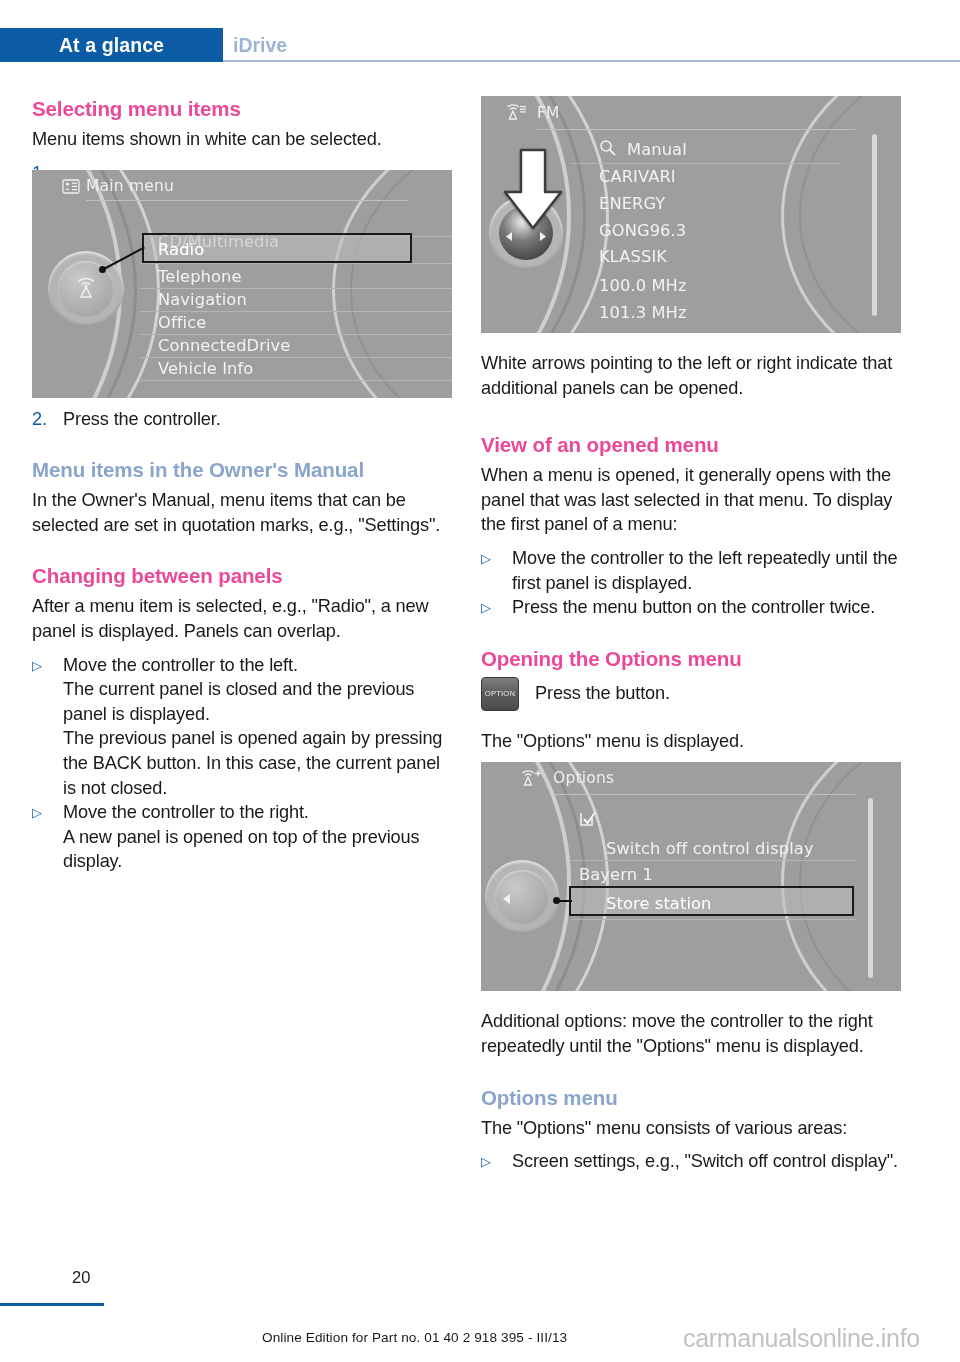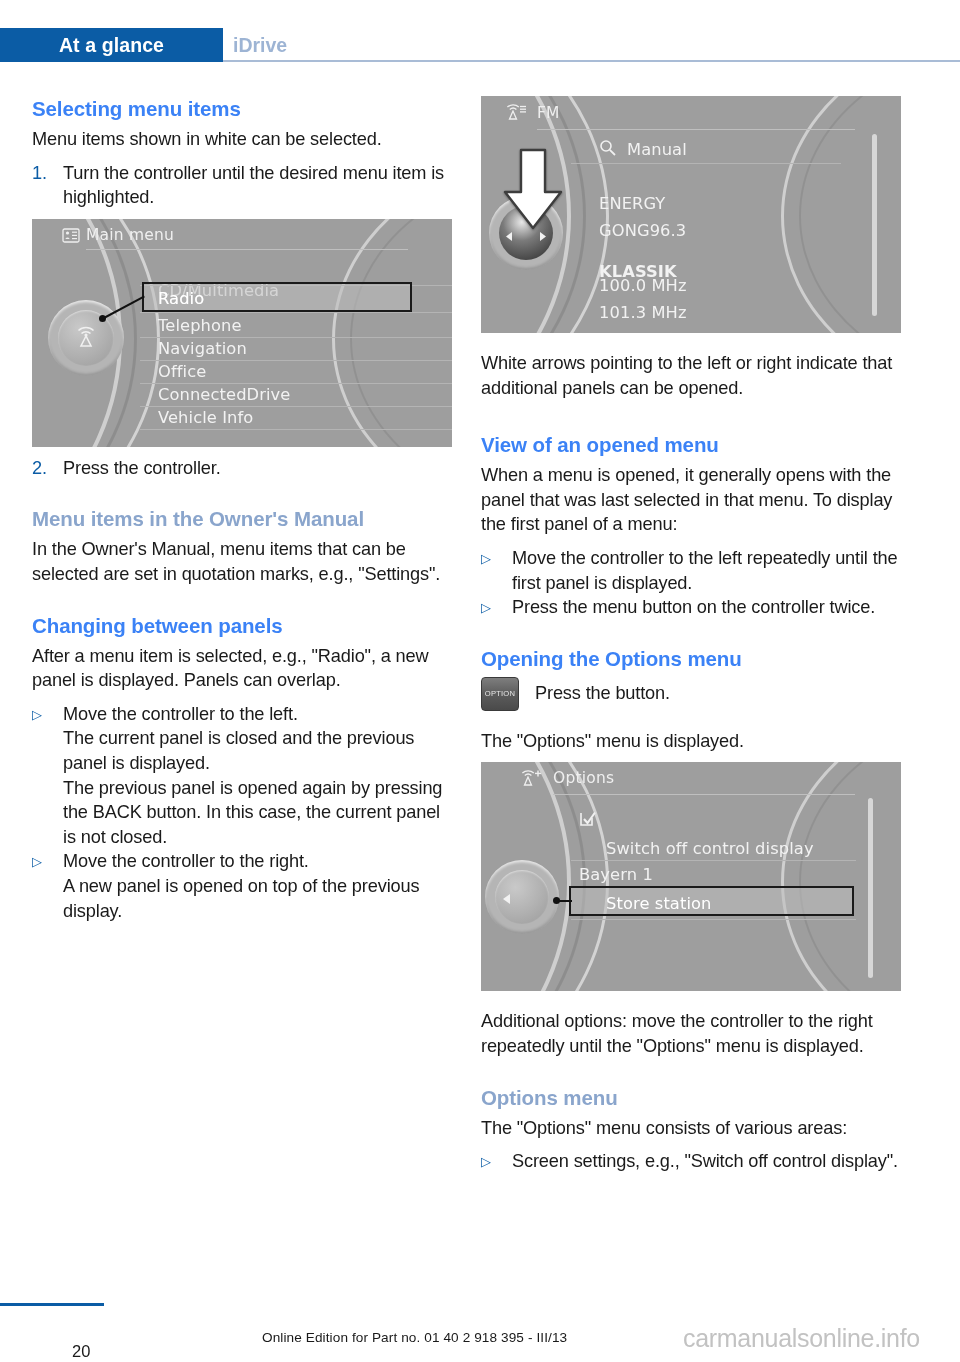--- a/index.html
+++ b/index.html
@@ -38,21 +38,21 @@
     background: #a9bcd6;
   }
 
   
   .col { position: absolute; top: 96px; width: 420px; }
   .col-left  { left: 32px; }
   .col-right { left: 481px; }
 
   
   h2.sect {
-    color: #3b82f6;
+    color: #ec4899;
     font-size: 20.5px; font-weight: bold;
     line-height: 26px;
     margin-bottom: 5px;
     letter-spacing: -0.1px;
   }
   h2.sect.light { color: #8aa5cc; }
 
   p.body {
     color: #1a1a1a;
     font-size: 18.2px;
@@ -217,21 +217,21 @@
     letter-spacing: -0.15px;
   }
 
   
   .footer-rule {
     position: absolute; left: 0; top: 1303px;
     width: 104px; height: 3px;
     background: #0b5ca5;
   }
   .footer-page {
-    position: absolute; left: 72px; top: 1342px;
+    position: absolute; left: 72px; top: 1268px;
     color: #1a1a1a; font-size: 16.5px;
   }
   .footer-edition {
     position: absolute; left: 262px; top: 1330px;
     color: #1a1a1a; font-size: 13.6px;
     letter-spacing: 0.1px;
     white-space: nowrap;
   }
   .watermark {
     position: absolute; left: 683px; top: 1324px;
@@ -254,21 +254,20 @@
 
   <h2 class="sect">Selecting menu items</h2>
 
   <p class="body">Menu items shown in white can be selected.</p>
 
   <div class="gap-s"></div>
 
   <div class="list">
     <div class="li">
       <span class="marker">1.</span>
-      <span>Turn the controller until the desired menu item is highlighted.</span>
     </div>
   </div>
 
   <div class="gap-s"></div>
 
   <div class="idrive main">
     <div class="arc arc1"></div>
     <div class="arc arc2"></div>
     <div class="arc arc3"></div>
     <div class="arc-r"></div>
@@ -385,23 +384,24 @@
 
     <span style="position:absolute;left:118px;top:43px;">
       <svg width="18" height="18" viewBox="0 0 18 18">
         <circle cx="7" cy="7" r="5" fill="none" stroke="#f0f0f0" stroke-width="1.6"></circle>
         <line x1="10.8" y1="10.8" x2="16" y2="16" stroke="#f0f0f0" stroke-width="1.8"></line>
       </svg>
     </span>
     <div class="row" style="top:41px;left:146px;width:230px;">Manual</div>
     <div class="rowline" style="top:67px;left:90px;width:270px;"></div>
 
+    <div class="row" style="top:68px;left:118px;width:260px;">CARIVARI</div>
     <div class="row" style="top:95px;left:118px;width:260px;">ENERGY</div>
     <div class="row" style="top:122px;left:118px;width:260px;">GONG96.3</div>
-    <div class="row" style="top:163px;left:118px;width:260px;font-weight:bold;">KLASSIK</div>
+    <div class="row" style="top:148px;left:118px;width:260px;">KLASSIK</div>
     <div class="row" style="top:177px;left:118px;width:260px;">100.0  MHz</div>
     <div class="row" style="top:204px;left:118px;width:260px;">101.3  MHz</div>
 
     <div style="position:absolute;right:24px;top:38px;width:5px;height:182px;background:#d7d7d7;border-radius:3px;"></div>
 
     <div class="knob-outer" style="left:8px;top:100px;width:74px;height:74px;"></div>
     <div class="knob-dark" style="left:18px;top:110px;width:54px;height:54px;"></div>
     <span style="position:absolute;left:23px;top:131px;">
       <svg width="10" height="11" viewBox="0 0 10 11">
           <path d="M8 1 L2 5.5 L8 10 Z" fill="#f2f2f2"></path>

